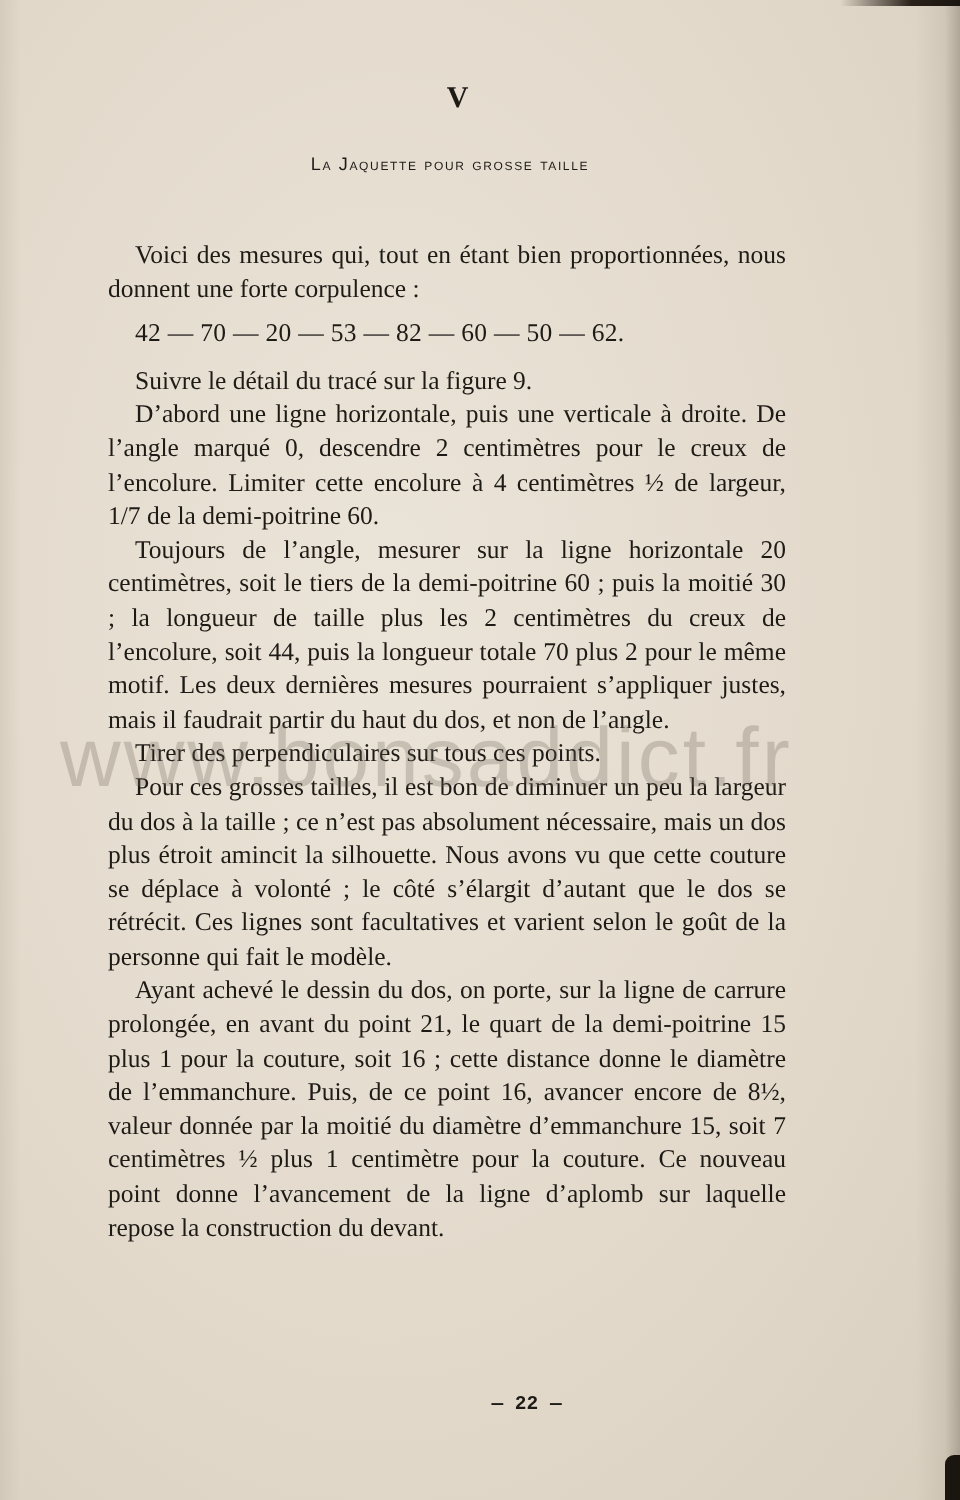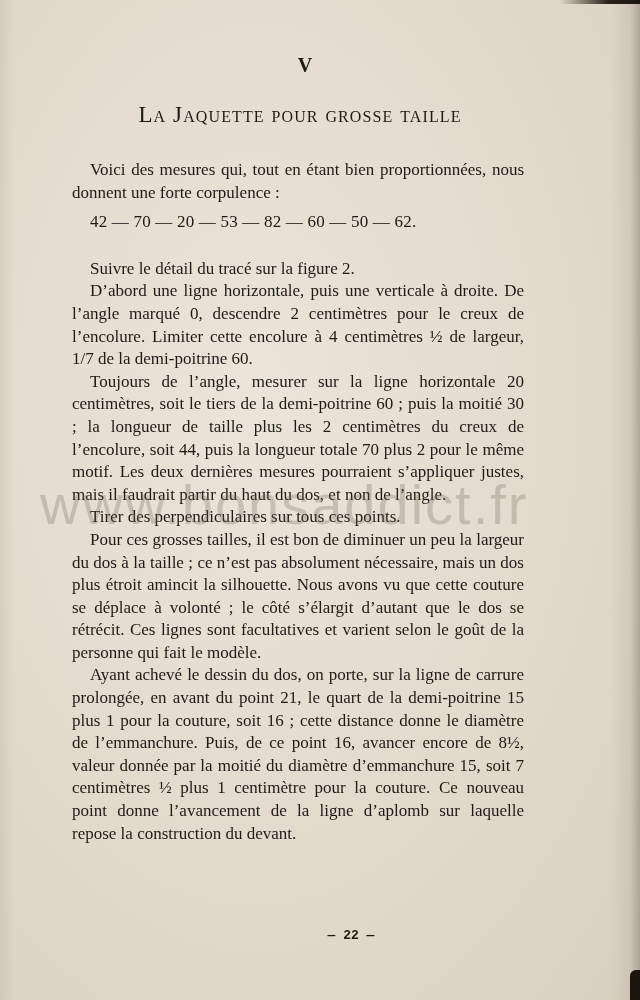--- a/index.html
+++ b/index.html
@@ -44,22 +44,22 @@
       text-align: center;
       font-family: "Liberation Serif", serif;
       font-weight: bold;
       font-size: 20px;
     }
     .chapter-title {
       position: absolute;
       top: 102px;
       left: 0; width: 600px;
       text-align: center;
-      font-family: Liberation Serif, serif;
-      font-size: 23px;
+      font-family: Liberation Sans, sans-serif;
+      font-size: 12px;
       font-variant: small-caps;
       letter-spacing: 1.1px;
     }
     .body-text {
       position: absolute;
       left: 72px;
       top: 159px;
       width: 452px;
       font-family: "Liberation Serif", serif;
       font-size: 17px;
@@ -67,21 +67,21 @@
       text-align: justify;
     }
     .body-text p {
       margin: 0;
       text-indent: 18px;
     }
     .body-text p.numbers {
       text-indent: 0;
       padding-left: 18px;
       margin-top: 7px;
-      margin-bottom: 24px;
+      margin-bottom: 9px;
       text-align: left;
       letter-spacing: 0.2px;
     }
     .page-number {
       position: absolute;
       top: 928px;
       left: 0; width: 610px;
       text-align: center;
       font-family: Liberation Mono, monospace;
       font-weight: bold;
@@ -108,21 +108,21 @@
 <div class="paper"></div>
 <div class="top-edge"></div>
 <div class="bottom-corner"></div>
 
 <div class="chapter-num">V</div>
 <div class="chapter-title">La Jaquette pour grosse taille</div>
 
 <div class="body-text">
   <p>Voici des mesures qui, tout en étant bien proportionnées, nous donnent une forte corpulence :</p>
   <p class="numbers">42 — 70 — 20 — 53 — 82 — 60 — 50 — 62.</p>
-  <p>Suivre le détail du tracé sur la figure 2.</p>
+  <p>Suivre le détail du tracé sur la figure 9.</p>
   <p>D’abord une ligne horizontale, puis une verticale à droite. De l’angle marqué 0, descendre 2 centimètres pour le creux de l’encolure. Limiter cette encolure à 4 centimètres ½ de largeur, 1/7 de la demi-poitrine 60.</p>
   <p>Toujours de l’angle, mesurer sur la ligne horizontale 20 centimètres, soit le tiers de la demi-poitrine 60 ; puis la moitié 30 ; la longueur de taille plus les 2 centimètres du creux de l’encolure, soit 44, puis la longueur totale 70 plus 2 pour le même motif. Les deux dernières mesures pourraient s’appliquer justes, mais il faudrait partir du haut du dos, et non de l’angle.</p>
   <p>Tirer des perpendiculaires sur tous ces points.</p>
   <p>Pour ces grosses tailles, il est bon de diminuer un peu la largeur du dos à la taille ; ce n’est pas absolument nécessaire, mais un dos plus étroit amincit la silhouette. Nous avons vu que cette couture se déplace à volonté ; le côté s’élargit d’autant que le dos se rétrécit. Ces lignes sont facultatives et varient selon le goût de la personne qui fait le modèle.</p>
   <p>Ayant achevé le dessin du dos, on porte, sur la ligne de carrure prolongée, en avant du point 21, le quart de la demi-poitrine 15 plus 1 pour la couture, soit 16 ; cette distance donne le diamètre de l’emmanchure. Puis, de ce point 16, avancer encore de 8½, valeur donnée par la moitié du diamètre d’emmanchure 15, soit 7 centimètres ½ plus 1 centimètre pour la couture. Ce nouveau point donne l’avancement de la ligne d’aplomb sur laquelle repose la construction du devant.</p>
 </div>
 
 <div class="page-number">— 22 —</div>
 
 <div class="watermark">www.bonsaddict.fr</div>

